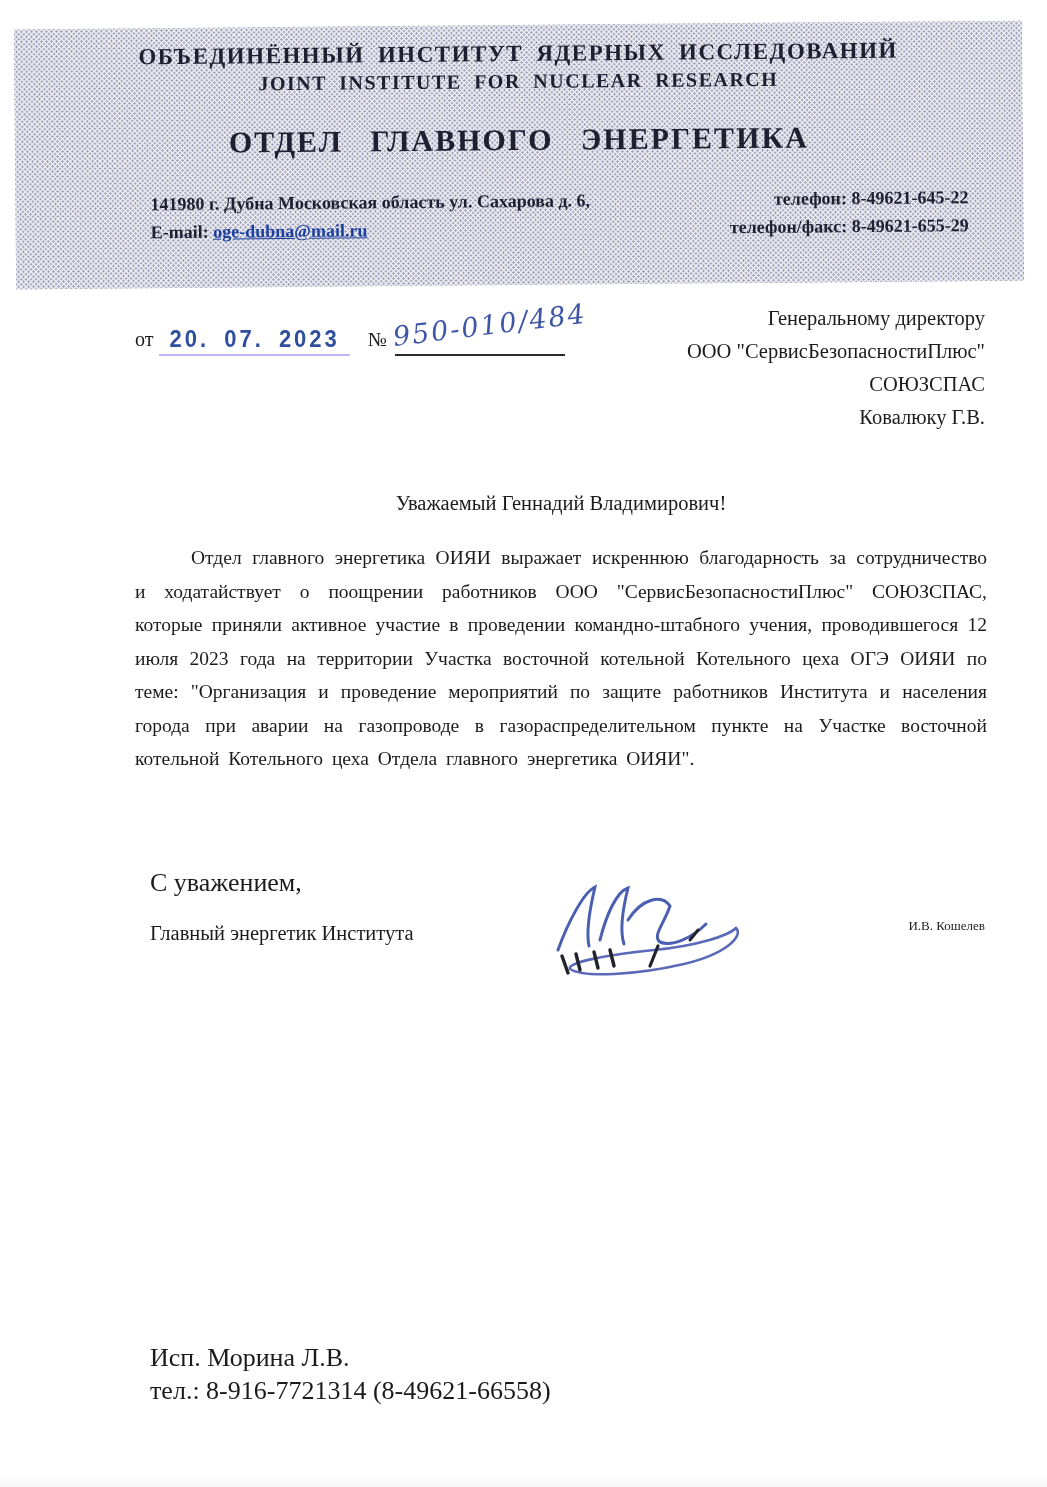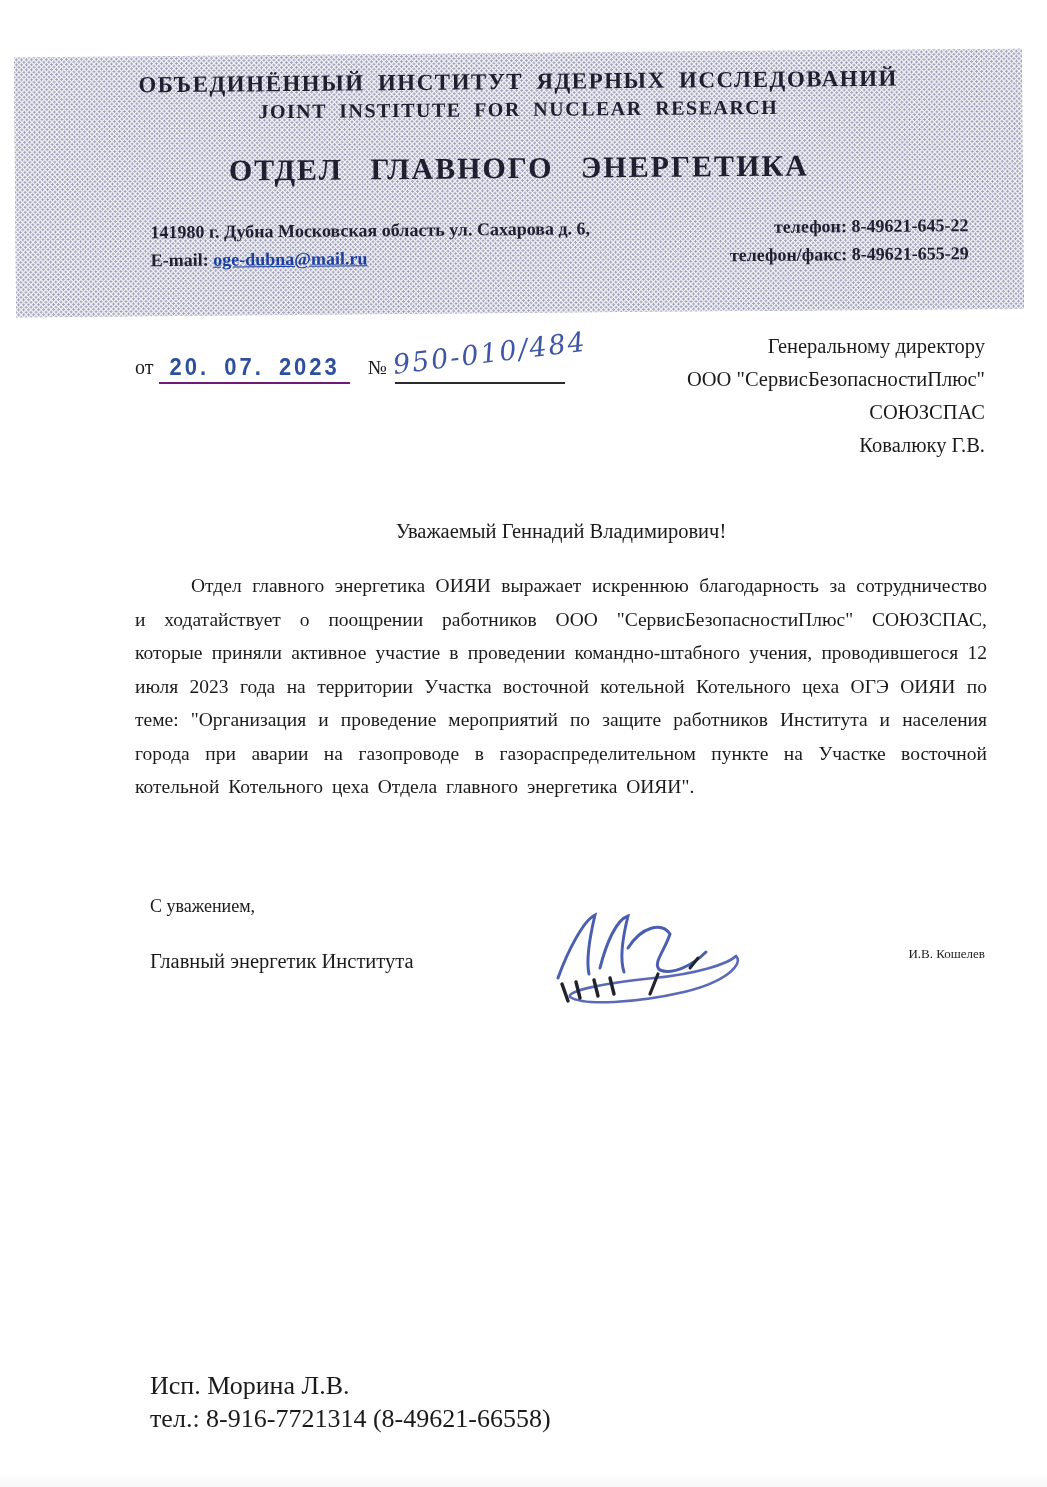--- a/index.html
+++ b/index.html
@@ -4,21 +4,21 @@
 <style>
   html,body{margin:0;padding:0;}
   body{
     width:1047px;height:1487px;
     background:#ffffff;
     font-family:"Liberation Serif", serif;
     color:#1b1b1b;
     position:relative;
     overflow:hidden;
   }
-  .page{position:absolute;inset:0;margin-top:28px;}
+  .page{position:absolute;inset:0;}
 
   
   .letterhead{
     position:absolute;left:15px;top:25px;width:1008px;height:260px;
     background-color:#f2f2f6;
     background-image:
       radial-gradient(rgba(96,98,138,0.55) 1px, transparent 1.35px),
       radial-gradient(rgba(96,98,138,0.55) 1px, transparent 1.35px);
     background-size:5px 5px;
     background-position:0 0, 2.5px 2.5px;
@@ -47,21 +47,21 @@
     color:#1b3fa0;text-decoration:underline;font-weight:bold;cursor:pointer;
   }
 
   
   .ref-addressee{
     position:absolute;left:135px;top:302px;width:852px;
     display:flex;justify-content:space-between;
   }
   .ref{padding-top:24px;font-size:20px;white-space:nowrap;}
   .date-line{
-    display:inline-block;border-bottom:2px solid #701a75;
+    display:inline-block;border-bottom:2px solid #c4b5fd;
     padding:0 10px 2px 10px;margin-left:6px;
   }
   .date-stamp{
     font-family:"Liberation Sans", sans-serif;
     font-weight:bold;font-size:22px;color:#2d4f9e;
     letter-spacing:3px;word-spacing:6px;
     display:inline-block;transform:scaleY(1.08);
   }
   .num-label{margin-left:18px;}
   .number-line{
@@ -84,21 +84,21 @@
     position:absolute;left:135px;top:492px;width:852px;
     text-align:center;font-size:20.5px;
   }
   .body-par{
     position:absolute;left:135px;top:541px;width:852px;
     font-size:19.5px;line-height:33.5px;
     text-align:justify;text-indent:56px;word-spacing:4px;
   }
 
   
-  .closing{position:absolute;left:150px;top:868px;font-size:18px;}
+  .closing{position:absolute;left:150px;top:868px;font-size:26px;}
   .sig-title{position:absolute;left:150px;top:922px;font-size:20.5px;}
   .sig-name{position:absolute;right:62px;top:918px;font-size:13px;}
   .signature-wrap{position:absolute;left:540px;top:878px;width:220px;height:105px;}
 
   
   .footer{
     position:absolute;left:150px;top:1342px;
     font-size:26px;line-height:32.5px;
   }
 

